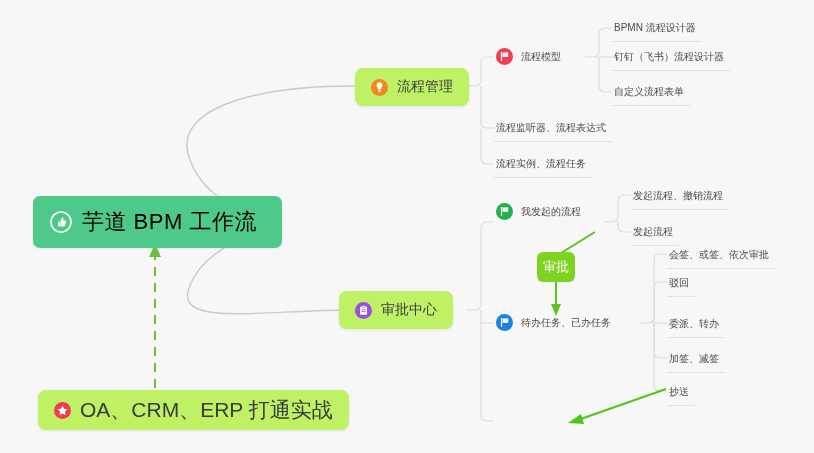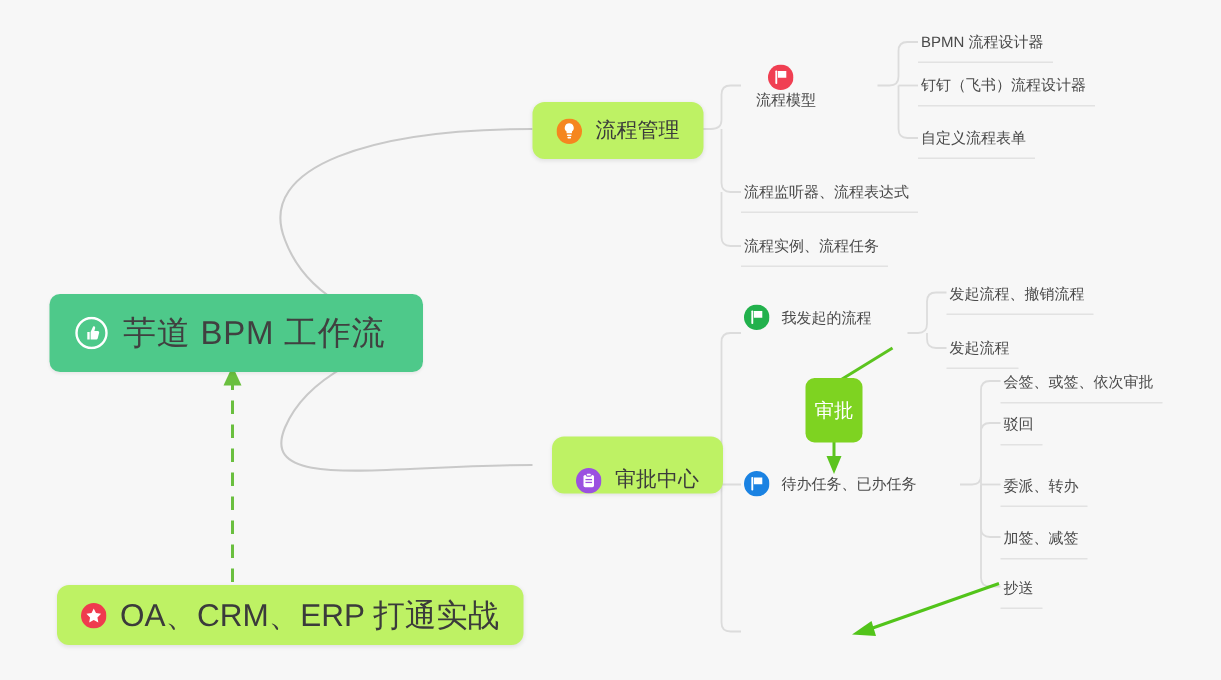--- a/index.html
+++ b/index.html
@@ -36,21 +36,21 @@
     width: 249px; height: 52px;
     background: #4ec98a;
     border-radius: 7px;
     display: flex;
     align-items: center;
     box-sizing: border-box;
     padding-left: 17px;
     box-shadow: 0 1px 2px rgba(0,0,0,0.06);
   }
   .root-label {
-    color: #404040;
+    color: #000000;
     font-size: 22px;
     letter-spacing: 0.5px;
     margin-left: 10px;
     white-space: nowrap;
   }
 
   
   .card-node {
     position: absolute;
     background: #bef264;
@@ -63,21 +63,21 @@
     height: 38px;
   }
   .card-label {
     font-size: 14px;
     color: #3b3b3b;
     margin-left: 9px;
     white-space: nowrap;
   }
 
   #node-process-mgmt { left: 355px; top: 68px; }
-  #node-approval-center { left: 368px; top: 291px; align-items: flex-end; }
+  #node-approval-center { left: 339px; top: 291px; }
   #node-oa-crm-erp { left: 38px; top: 390px; height: 40px; }
   #node-oa-crm-erp .card-label { font-size: 21px; }
 
   
   .leaf-node {
     position: absolute;
     display: flex;
     align-items: center;
     white-space: nowrap;
     height: 28px;
@@ -105,21 +105,21 @@
   
   .tag-node {
     position: absolute;
     background: #7ed321;
     border-radius: 6px;
     color: #ffffff;
     font-size: 13px;
     display: flex;
     align-items: center;
     justify-content: center;
-    width: 38px; height: 43px;
+    width: 38px; height: 30px;
     left: 537px; top: 252px;
     z-index: 4;
   }
 </style>
 </head>
 <body>
 
 <div id="canvas">
 
   <svg class="links" viewBox="0 0 814 453">
@@ -175,21 +175,21 @@
       <svg width="17" height="17" viewBox="0 0 17 17">
         <circle cx="8.5" cy="8.5" r="8.5" fill="#f5861f"></circle>
         <path d="M8.5 3.2 a3.0 3.0 0 0 1 1.8 5.4 v1.3 h-3.6 V8.6 A3.0 3.0 0 0 1 8.5 3.2 z" fill="#ffffff"></path>
         <rect x="6.9" y="10.6" width="3.2" height="1.1" rx="0.5" fill="#ffffff"></rect>
         <rect x="7.3" y="12.2" width="2.4" height="1.1" rx="0.5" fill="#ffffff"></rect>
       </svg>
     </span>
     <span class="card-label">流程管理</span>
   </div>
 
-  <div class="leaf-node" style="left:494px; top:43px; border-bottom-color:transparent;flex-direction:column;">
+  <div class="leaf-node" style="left:494px; top:43px; border-bottom-color:transparent;">
     <span class="badge">
       <svg width="17" height="17" viewBox="0 0 17 17">
         <circle cx="8.5" cy="8.5" r="8.5" fill="#f03f52"></circle>
         <rect x="4.9" y="4.0" width="1.25" height="9.0" rx="0.5" fill="#ffffff"></rect>
         <path d="M6.6 4.4 h5.6 v4.4 h-5.6 z" fill="#ffffff"></path>
       </svg>
     </span>
     <span class="leaf-label">流程模型</span>
   </div>
 

